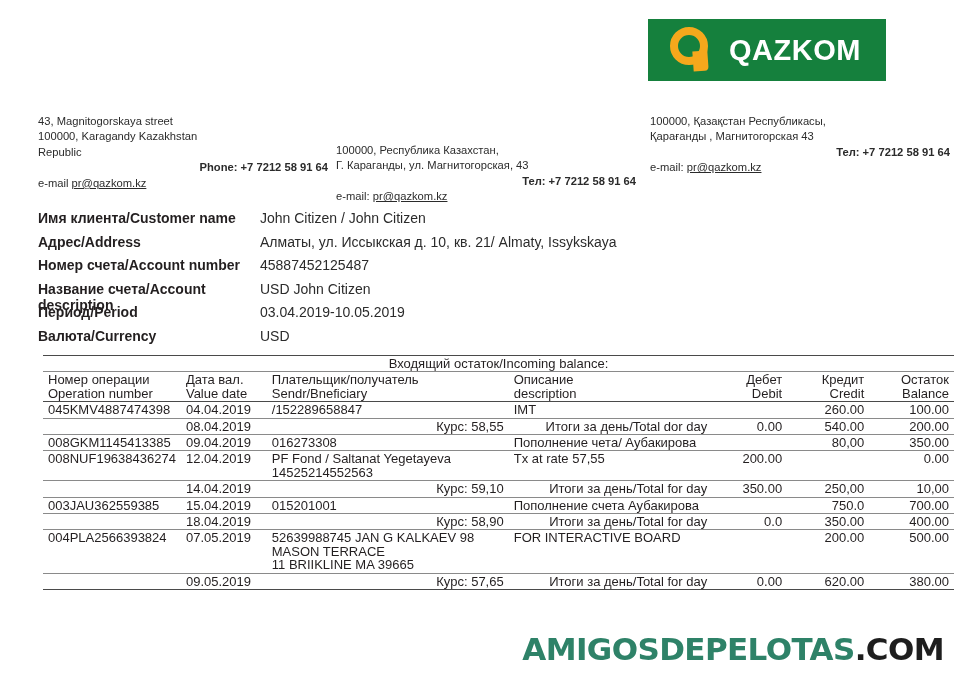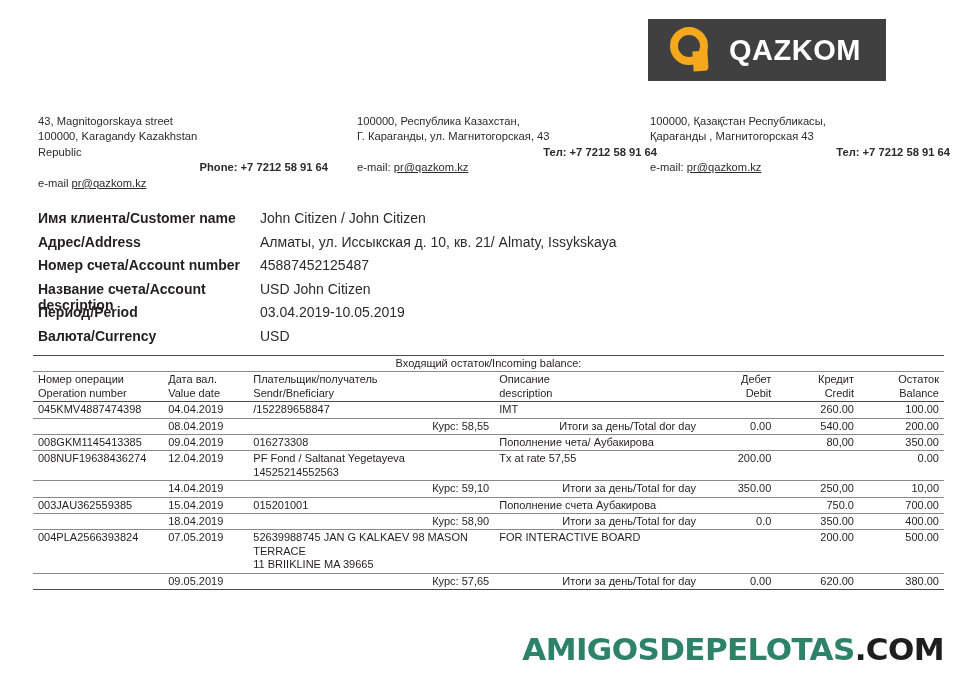--- a/index.html
+++ b/index.html
@@ -16,21 +16,21 @@
     overflow: hidden;
   }
 
   
   #logo-banner {
     position: absolute;
     left: 648px;
     top: 19px;
     width: 238px;
     height: 62px;
-    background: #404040;
+    background: #15803d;
     display: flex;
     align-items: center;
     padding-left: 22px;
     box-sizing: border-box;
   }
   #logo-mark {
     width: 46px;
     height: 46px;
     position: relative;
     flex: 0 0 auto;
@@ -62,21 +62,21 @@
 
   
   .addr {
     position: absolute;
     top: 114px;
     font-size: 11.2px;
     line-height: 15.4px;
     color: #2b2b2b;
   }
   #addr-en  { left: 38px;  width: 290px; }
-  #addr-ru  { left: 357px; width: 300px; }
+  #addr-ru  { left: 336px; width: 300px; margin-top: 29px; }
   #addr-kk  { left: 650px; width: 300px; }
   .addr .bold { font-weight: bold; text-align: right; }
   .addr .mail-link {
     text-decoration: underline;
     color: #2b2b2b;
   }
 
   
   #details {
     position: absolute;
@@ -93,25 +93,25 @@
   .detail-label {
     width: 222px;
     font-weight: bold;
     flex: 0 0 auto;
   }
   .detail-value { color: #2b2b2b; }
 
   
   #stmt {
     position: absolute;
-    left: 33px;
+    left: 43px;
     top: 355px;
     width: 911px;
     border-collapse: collapse;
-    font-size: 11px;
+    font-size: 13px;
     color: #231f20;
   }
   #stmt td {
     padding: 1px 5px;
     vertical-align: top;
     line-height: 13.4px;
   }
   #stmt .rule-top    { border-top: 1.3px solid #4a4a4a; }
   #stmt .rule-bottom { border-bottom: 1.3px solid #4a4a4a; }
   #stmt .rule-thin   { border-bottom: 1px solid #8a8a8a; }

